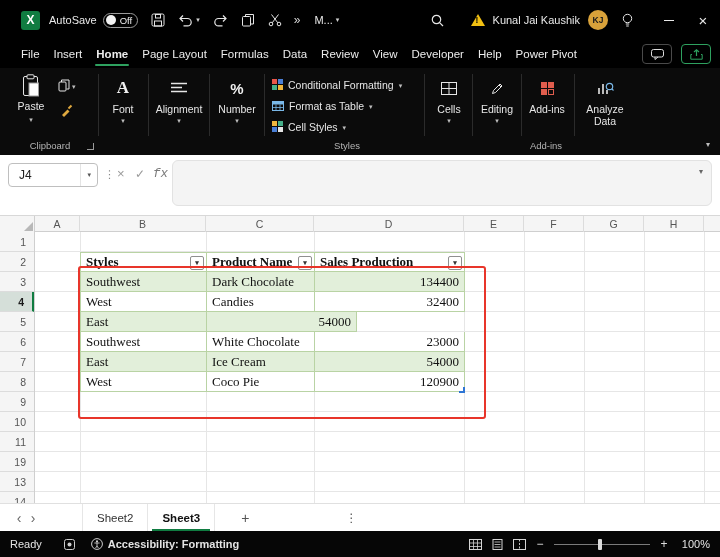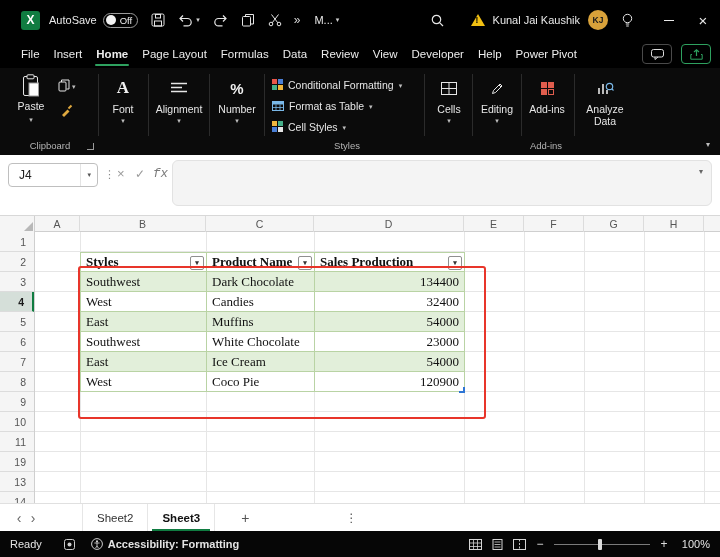--- a/index.html
+++ b/index.html
@@ -479,21 +479,20 @@
         <div class="t-cell" style="width:108px">Dark Chocolate</div>
         <div class="t-cell num" style="width:150px">134400</div>
       </div>
       <div class="t-row">
         <div class="t-cell" style="width:126px">West</div>
         <div class="t-cell" style="width:108px">Candies</div>
         <div class="t-cell num" style="width:150px">32400</div>
       </div>
       <div class="t-row banded">
         <div class="t-cell" style="width:126px">East</div>
-        <div class="t-cell" style="width:108px">Muffins</div>
         <div class="t-cell num" style="width:150px">54000</div>
       </div>
       <div class="t-row">
         <div class="t-cell" style="width:126px">Southwest</div>
         <div class="t-cell" style="width:108px">White Chocolate</div>
         <div class="t-cell num" style="width:150px">23000</div>
       </div>
       <div class="t-row banded">
         <div class="t-cell" style="width:126px">East</div>
         <div class="t-cell" style="width:108px">Ice Cream</div>

